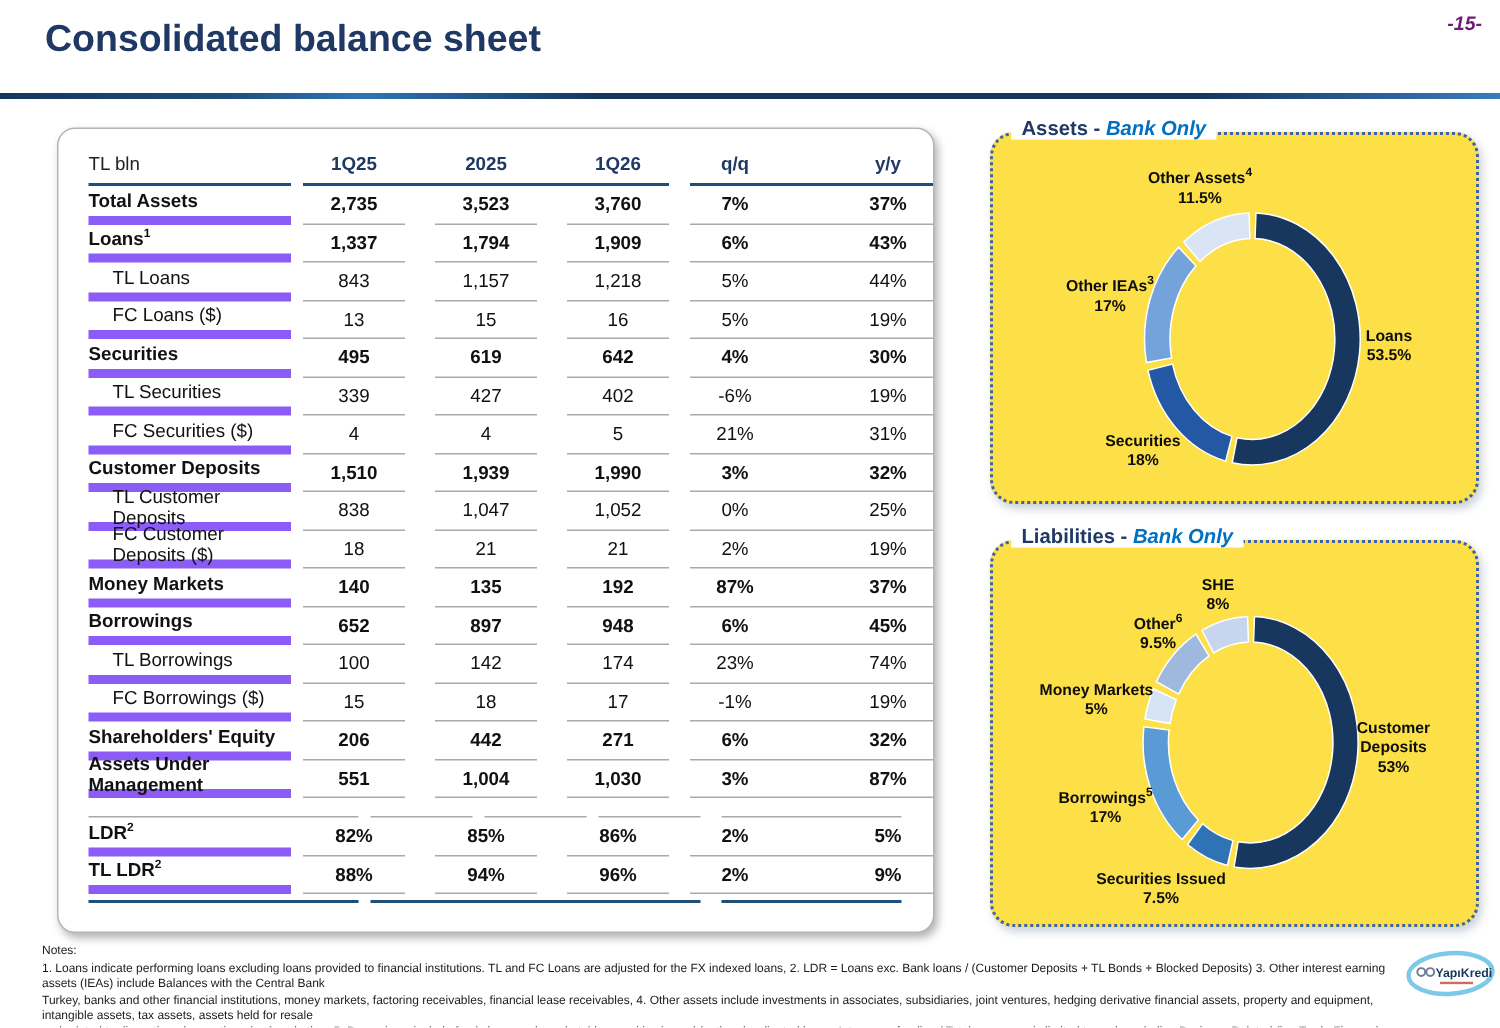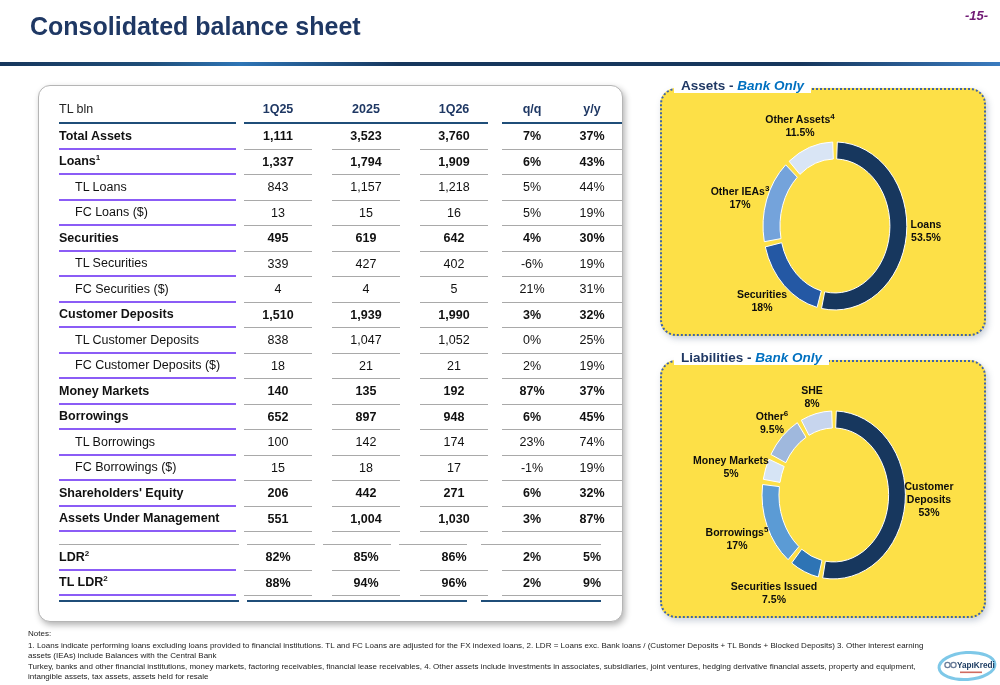--- a/index.html
+++ b/index.html
@@ -11,25 +11,25 @@
   .page-num{position:absolute;right:12px;top:8px;font-size:13px;font-weight:bold;font-style:italic;color:#701a75;}
   .title-rule{position:absolute;left:0;top:62px;width:1000px;height:4px;
       background:linear-gradient(90deg,#16365C 0%,#1f4e79 15%,#2E75B6 24%,#16365C 40%,#16365C 80%,#3a7bbf 100%);}
 
   
   .table-card{position:absolute;left:38px;top:85px;width:585px;height:537px;background:#fff;
       border:1px solid #b5b5b5;border-radius:12px;box-shadow:2px 3px 6px rgba(0,0,0,.30);
       padding:10px 0 0 20px;box-sizing:border-box;font-size:12.5px;}
   .trow{display:flex;align-items:stretch;height:25.5px;}
   .trow.thead{height:28px;color:#1F3864;}
-  .c-label{width:180px;display:flex;align-items:center;border-bottom:2px solid #8b5cf6;}
+  .c-label{width:180px;display:flex;align-items:center;border-bottom:6px solid #8b5cf6;}
   .c-label.indent{padding-left:16px;width:164px;}
   .c-vals{display:flex;gap:20px;margin-left:8px;text-align:right;}
   .c-v{width:68px;display:flex;align-items:center;justify-content:center;border-bottom:1px solid #a9a9a9;}
-  .c-qq{display:flex;margin-left:14px;border-bottom:1px solid #a9a9a9;}
+  .c-qq{display:flex;margin-left:14px;border-bottom:1px solid #a9a9a9;gap:42px;}
   .c-q{width:60px;display:flex;align-items:center;justify-content:center;}
   .trow.bold{font-weight:bold;}
   .thead .c-label{border-bottom:2px solid #1F4E79;color:#222;font-weight:normal;}
   .thead .c-vals{border-bottom:2px solid #1F4E79;}
   .thead .c-vals .c-v{border-bottom:none;font-weight:bold;}
   .thead .c-qq{border-bottom:2px solid #1F4E79;font-weight:bold;}
   .row-spacer{height:13px;display:flex;align-items:stretch;}
   .row-spacer .sp{border-bottom:1px solid #a9a9a9;}
   .bottom-line{display:flex;height:6px;}
   .bottom-line .seg{border-bottom:2.5px solid #1F4E79;}
@@ -43,21 +43,21 @@
   .panel-title{position:absolute;top:-12px;left:12px;background:#fff;padding:0 7px;font-size:13.5px;white-space:nowrap;}
   .pt-main{font-weight:bold;color:#1F3864;}
   .pt-sub{font-weight:bold;font-style:italic;color:#0070C0;}
   .donut-svg{position:absolute;left:0;top:0;}
   .dlabel{position:absolute;transform:translate(-50%,-50%);text-align:center;
       font-size:10.5px;font-weight:bold;color:#0d0d0d;line-height:13px;}
 
   
   .notes{position:absolute;left:28px;top:629px;width:905px;font-size:8px;line-height:10.5px;color:#1b1b1b;}
   .notes .nh{margin-bottom:1px;}
-  .logo{position:absolute;right:3px;bottom:0;width:60px;height:36px;}
+  .logo{position:absolute;right:3px;bottom:17px;width:60px;height:36px;}
 </style>
 </head>
 <body>
 
 <div class="slide">
 
   <div class="slide-title">Consolidated balance sheet</div>
   <div class="page-num">-15-</div>
   <div class="title-rule"></div>
 
@@ -73,21 +73,21 @@
         <div class="c-q">q/q</div>
         <div class="c-q">y/y</div>
       </div>
     </div>
     <div id="tbody">
         <div class="trow bold">
           <div class="c-label">
             <span>Total Assets</span>
           </div>
           <div class="c-vals">
-            <div class="c-v">1,111</div>
+            <div class="c-v">2,735</div>
             <div class="c-v">3,523</div>
             <div class="c-v">3,760</div>
           </div>
           <div class="c-qq">
             <div class="c-q">7%</div>
             <div class="c-q">37%</div>
           </div>
         </div>
         <div class="trow bold">
           <div class="c-label">

